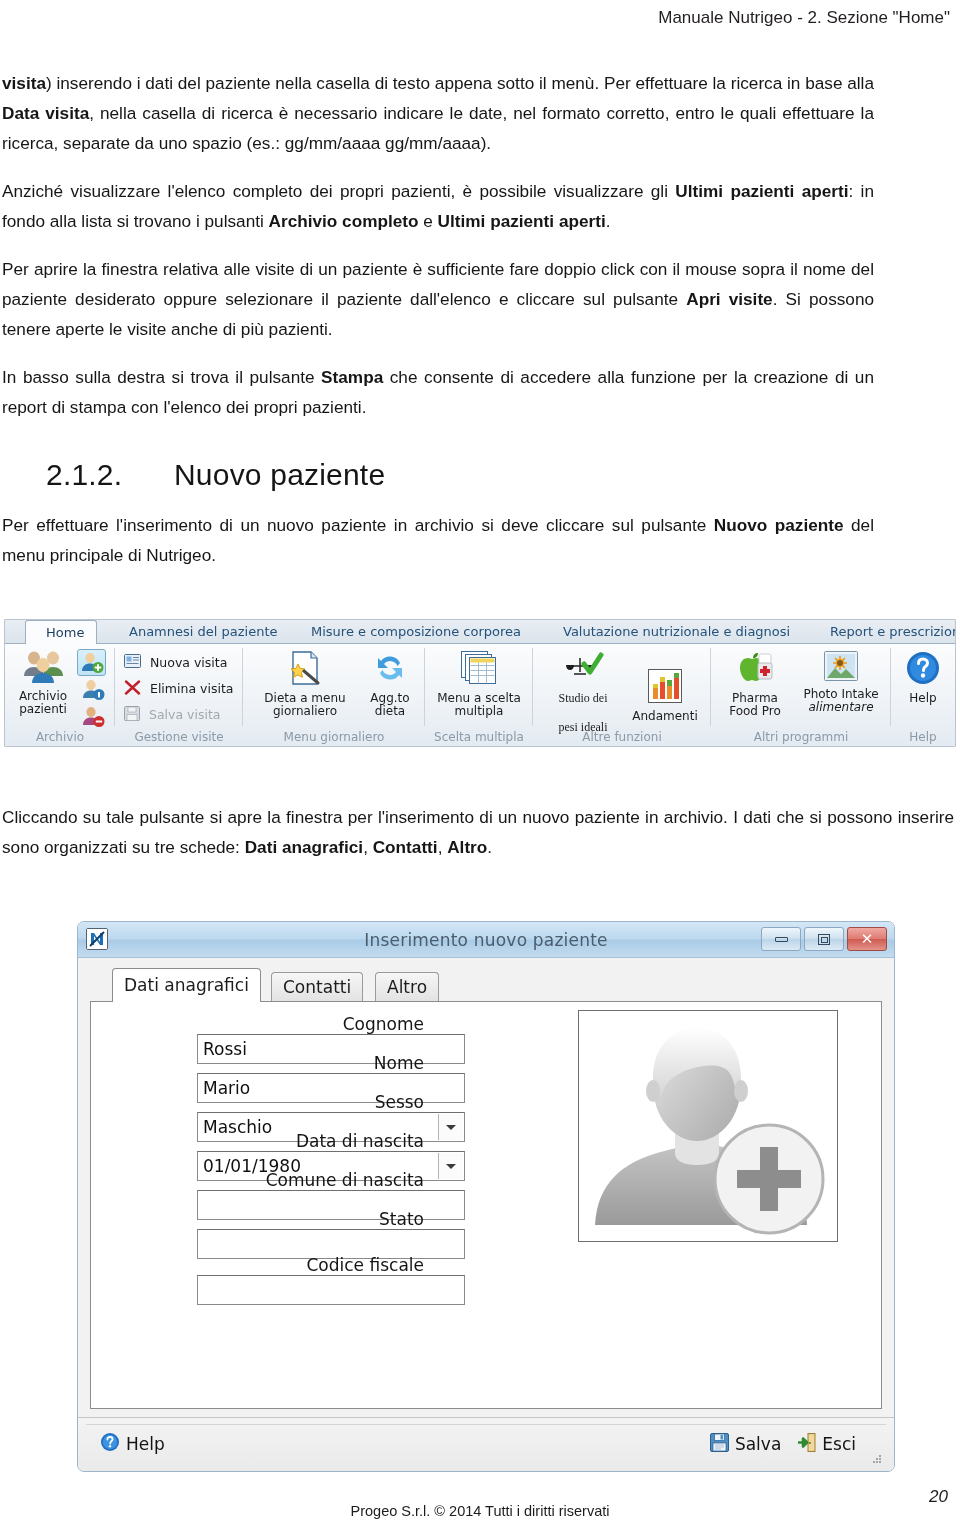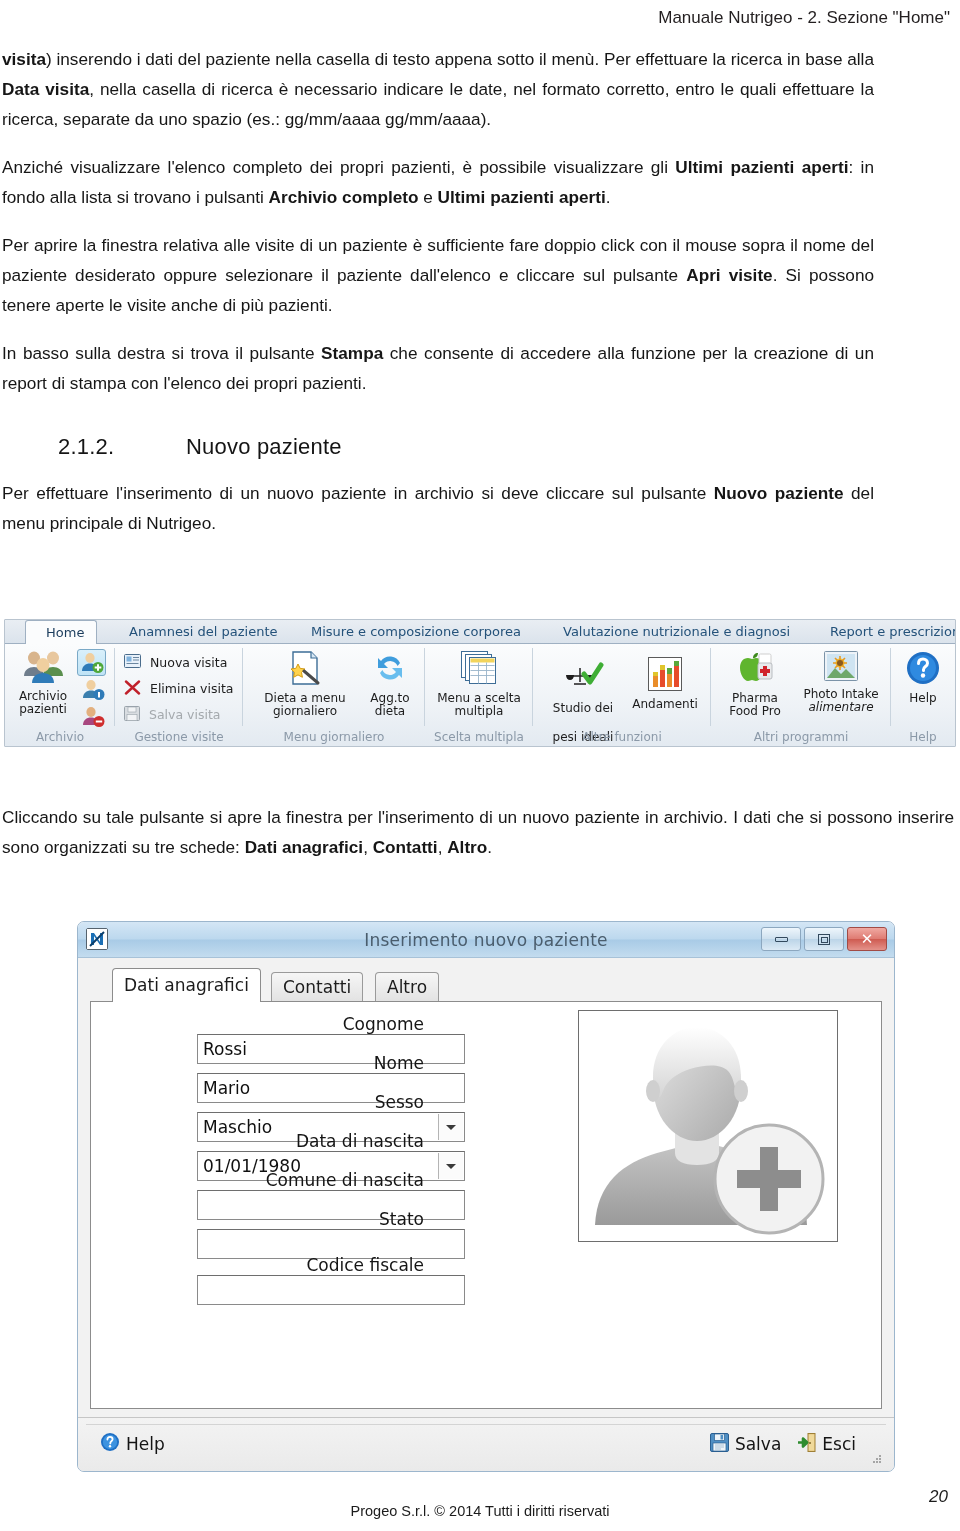--- a/index.html
+++ b/index.html
@@ -16,35 +16,35 @@
   
   .page-header {
     position:absolute; top:0; left:0; right:0; height:40px;
     padding:8px 10px 0 0;
     text-align:right;
     font-size:17px;
     color:#231f20;
   }
 
   
-  .content { position:absolute; left:0; top:44px; width:880px; }
+  .content { position:absolute; left:0; top:68px; width:880px; }
   p.body {
     margin:0 0 18px 0;
     padding:0 6px 0 2px;
     font-size:17.2px;
     line-height:30px;
     text-align:justify;
     color:#161616;
   }
   p.body b { font-weight:bold; }
 
   h2.section {
     margin:36px 0 18px 0;
-    padding-left:58px;
-    font-size:22px;
+    padding-left:46px;
+    font-size:30px;
     font-weight:normal;
     color:#151515;
     letter-spacing:0.2px;
   }
   h2.section .num { display:inline-block; width:128px; }
 
   
   .ribbon-shot {
     position:absolute;
     left:4px; top:619px;
@@ -415,35 +415,35 @@
           </svg>
         </span>
         <span class="lbl">Menu a scelta</span>
         <span class="lbl" style="margin-top:0;">multipla</span>
       </div>
       <div class="gname">Scelta multipla</div>
       <div class="sep"></div>
     </div>
 
     <div class="rgroup" style="left:528px;width:178px;">
-      <div class="rbtn" style="left:8px;top:16px;width:84px;">
+      <div class="rbtn" style="left:8px;top:6px;width:84px;font-family:Liberation Serif, serif;">
         <span class="ico">
           <svg width="42" height="36" viewBox="0 0 42 36">
             <path d="M6 16h24" stroke="#2c2c2c" stroke-width="1.6"></path>
             <path d="M18 8v14" stroke="#2c2c2c" stroke-width="1.6"></path>
             <path d="M4 15c0 3 1.8 5 4 5s4-2 4-5z" fill="#1d1d1d"></path>
             <path d="M24 15c0 3 1.8 5 4 5s4-2 4-5z" fill="#1d1d1d"></path>
             <path d="M12 24h12" stroke="#2c2c2c" stroke-width="1.6"></path>
             <path d="M22 14l6 8 11-17" stroke="#3fae35" stroke-width="5" fill="none" stroke-linecap="round" stroke-linejoin="round"></path>
           </svg>
         </span>
         <span class="lbl">Studio dei</span>
         <span class="lbl" style="margin-top:16px;">pesi ideali</span>
       </div>
-      <div class="rbtn" style="left:94px;top:12px;width:76px;">
+      <div class="rbtn" style="left:94px;top:24px;width:76px;">
         <span class="ico">
           <svg width="36" height="36" viewBox="0 0 36 36">
             <rect x="1.5" y="1.5" width="33" height="33" fill="#fff" stroke="#5a5a5a"></rect>
             <rect x="6" y="20" width="5" height="11" fill="#e98d2a"></rect>
             <rect x="6" y="16" width="5" height="4" fill="#e0c52c"></rect>
             <rect x="13" y="14" width="5" height="17" fill="#e74c2b"></rect>
             <rect x="13" y="9" width="5" height="5" fill="#e0c52c"></rect>
             <rect x="20" y="18" width="5" height="13" fill="#e98d2a"></rect>
             <rect x="20" y="12" width="5" height="6" fill="#5aa83a"></rect>
             <rect x="27" y="10" width="5" height="21" fill="#e74c2b"></rect>

